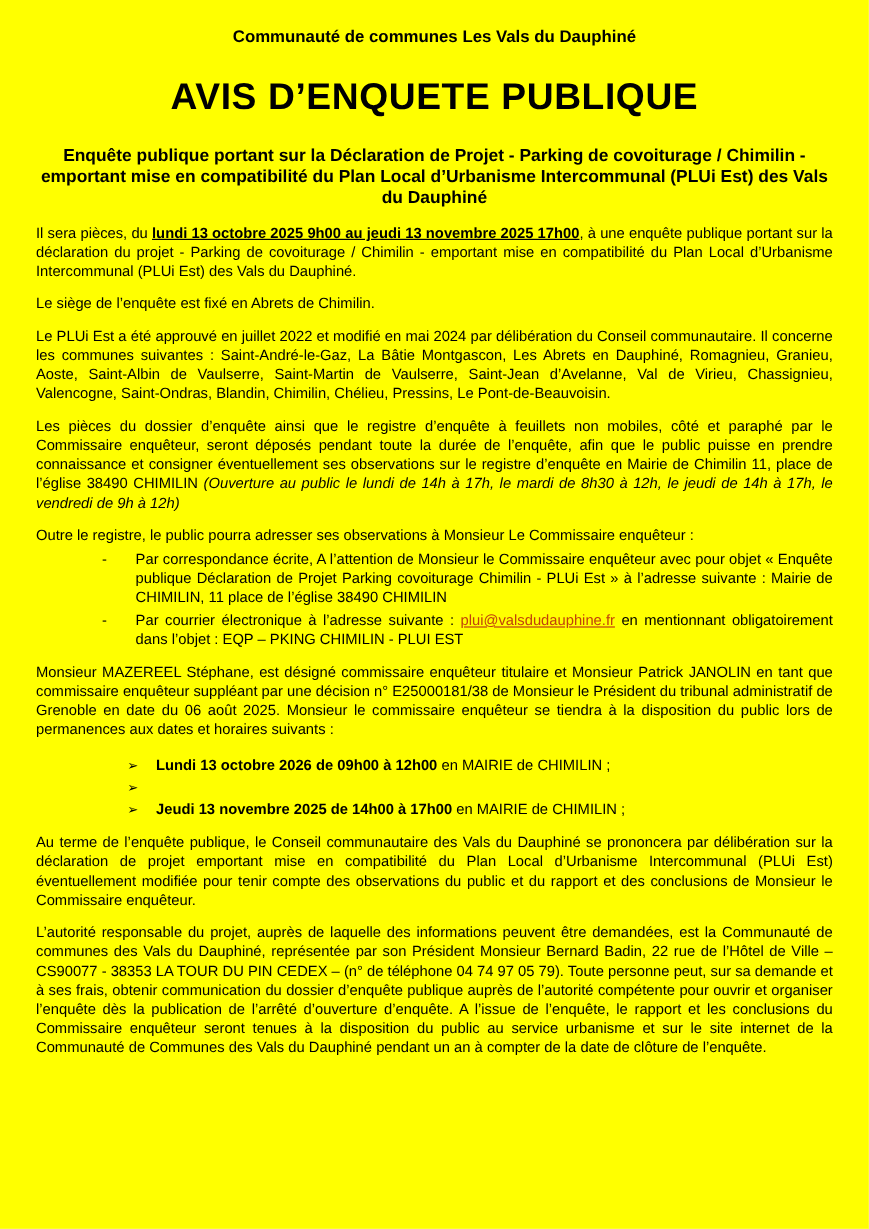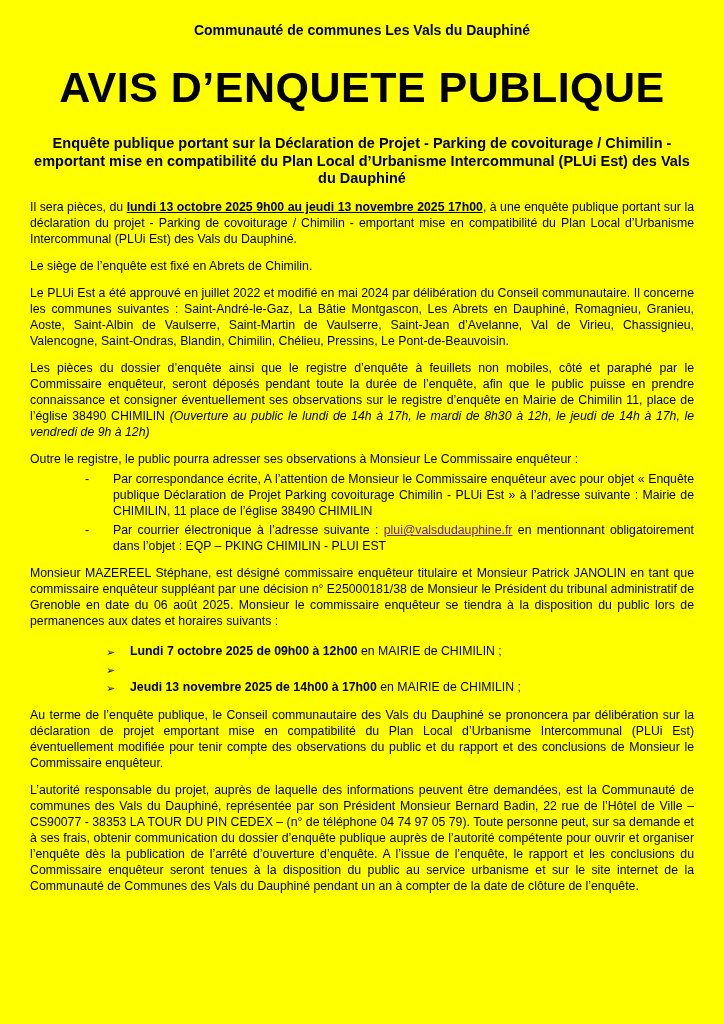--- a/index.html
+++ b/index.html
@@ -10,34 +10,34 @@
     color: #000000;
     font-family: "Liberation Sans", sans-serif;
     overflow: hidden;
   }
   .page { padding: 22px 30px 0 30px; width: 724px; height: 1024px; }
 
   .org {
     text-align: center; font-weight: bold; font-size: 14px; line-height: 1.2;
   }
   .title {
-    text-align: center; font-weight: bold; font-size: 43px; line-height: 1.1;
+    text-align: center; font-weight: bold; font-size: 31px; line-height: 1.1;
     margin-top: 25px; letter-spacing: 0.5px;
   }
   .subtitle {
     text-align: center; font-weight: bold; font-size: 14.5px; line-height: 1.22;
     margin-top: 24px;
   }
 
   .bodytext { margin-top: 2px; font-size: 12.3px; line-height: 16px; }
   .bodytext p { text-align: justify; margin-top: 11px; }
 
   .bu { font-weight: bold; text-decoration: underline; }
   .it { font-style: italic; }
-  a.doc-link { color: #701a75; text-decoration: underline; cursor: pointer; }
+  a.doc-link { color: #c2410c; text-decoration: underline; cursor: pointer; }
 
   ul.dash { list-style: none; margin-top: 4px; }
   ul.dash li { display: flex; padding-left: 55px; margin-top: 3px; }
   ul.dash .marker { flex: 0 0 28px; }
   ul.dash .txt { flex: 1; text-align: justify; }
 
   ul.arrows { list-style: none; margin-top: 14px; margin-bottom: 4px; }
   ul.arrows li { display: flex; padding-left: 76px; margin-top: 1px; }
   ul.arrows .marker { flex: 0 0 24px; font-size: 11px; padding-top: 1px; }
   ul.arrows .txt { flex: 1; text-align: left; }
@@ -75,21 +75,21 @@
         <span class="txt"><span>Par courrier électronique à l’adresse suivante : </span><a class="doc-link" href="#">plui@valsdudauphine.fr</a><span> en mentionnant obligatoirement dans l’objet : EQP – PKING CHIMILIN - PLUI EST</span></span>
       </li>
     </ul>
 
 
     <p>Monsieur MAZEREEL Stéphane, est désigné commissaire enquêteur titulaire et Monsieur Patrick JANOLIN en tant que commissaire enquêteur suppléant par une décision n° E25000181/38 de Monsieur le Président du tribunal administratif de Grenoble en date du 06 août 2025. Monsieur le commissaire enquêteur se tiendra à la disposition du public lors de permanences aux dates et horaires suivants :</p>
 
     <ul class="arrows">
       <li>
         <span class="marker">➢</span>
-        <span class="txt"><b>Lundi 7 octobre 2025 de 09h00 à 12h00</b><span> en MAIRIE de CHIMILIN ;</span></span>
+        <span class="txt"><b>Lundi 13 octobre 2026 de 09h00 à 12h00</b><span> en MAIRIE de CHIMILIN ;</span></span>
       </li>
       <li>
         <span class="marker">➢</span>
       </li>
       <li>
         <span class="marker">➢</span>
         <span class="txt"><b>Jeudi 13 novembre 2025 de 14h00 à 17h00</b><span> en MAIRIE de CHIMILIN ;</span></span>
       </li>
     </ul>
 

